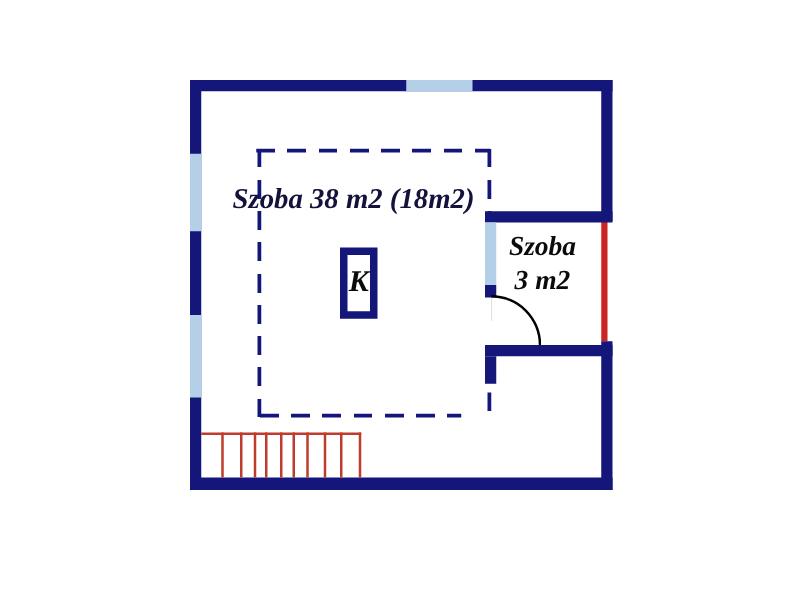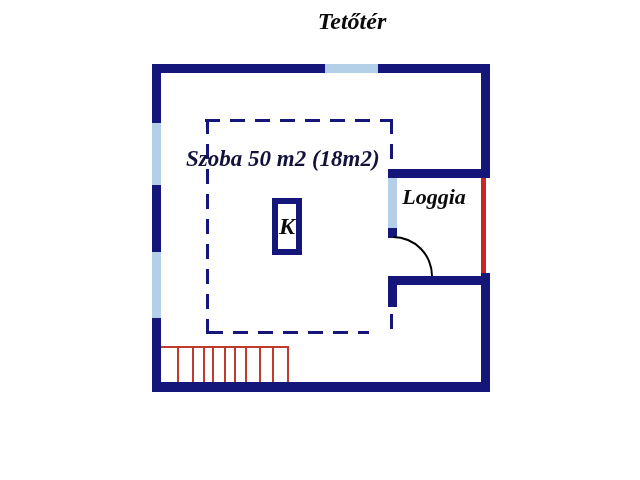--- a/index.html
+++ b/index.html
@@ -24,21 +24,20 @@
   .arc{position:absolute;left:393px;top:236px;width:40px;height:40px;box-sizing:border-box;
        border-top:2px solid #000;border-right:2px solid #000;border-top-right-radius:100% 100%;}
   .stair-top{position:absolute;left:161px;top:346px;width:128px;height:2px;background:#be3c2d;}
   .stair-step{position:absolute;top:346px;width:2px;height:36px;background:#be3c2d;}
 </style>
 </head>
 <body>
 
 <div class="canvas">
 
-  <div class="txt title">Tetőtér</div>
 
   <div class="wall" style="left:152px;top:64px;width:338px;height:9px;"></div>
   <div class="window" style="left:325px;top:64px;width:53px;height:9px;"></div>
 
   <div class="wall" style="left:152px;top:64px;width:9px;height:328px;"></div>
   <div class="window" style="left:152px;top:123px;width:9px;height:62px;"></div>
   <div class="window" style="left:152px;top:252px;width:9px;height:66px;"></div>
 
   <div class="wall" style="left:152px;top:382px;width:338px;height:10px;"></div>
 
@@ -71,20 +70,21 @@
     <div class="stair-step" style="left:245px;"></div>
     <div class="stair-step" style="left:259px;"></div>
     <div class="stair-step" style="left:272px;"></div>
     <div class="stair-step" style="left:287px;"></div>
   </div>
 
   <div class="kbox">
     <span>K</span>
   </div>
 
-  <div class="txt room-label">Szoba 50 m2 (18m2)</div>
+  <div class="txt room-label">Szoba 38 m2 (18m2)</div>
 
   <div class="txt loggia-block">
-    <div>Loggia</div>
+    <div>Szoba</div>
+    <div>3 m2</div>
   </div>
 
 
 </div>
 
 </body></html>

